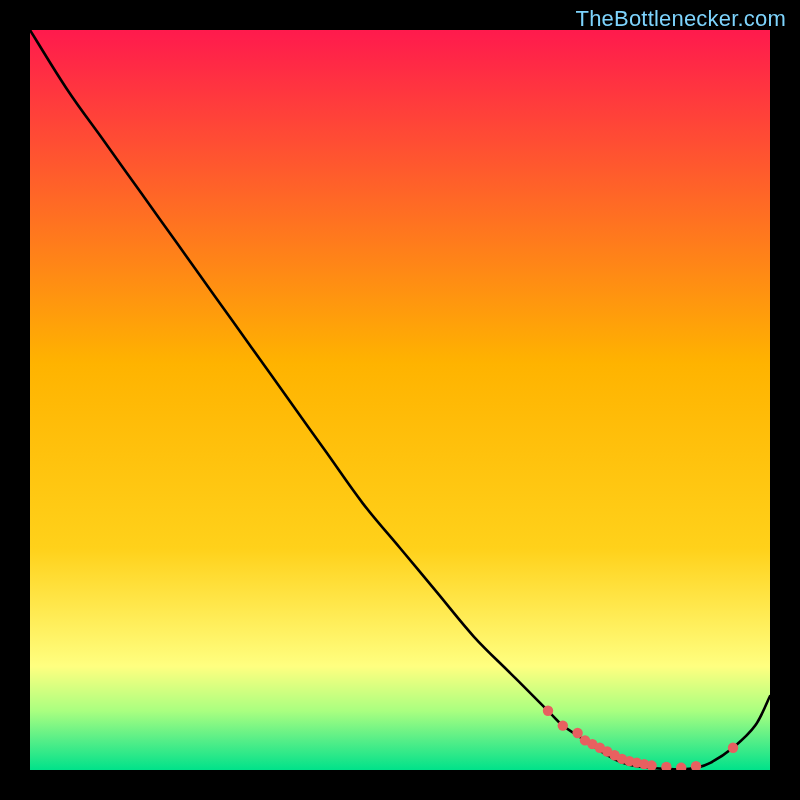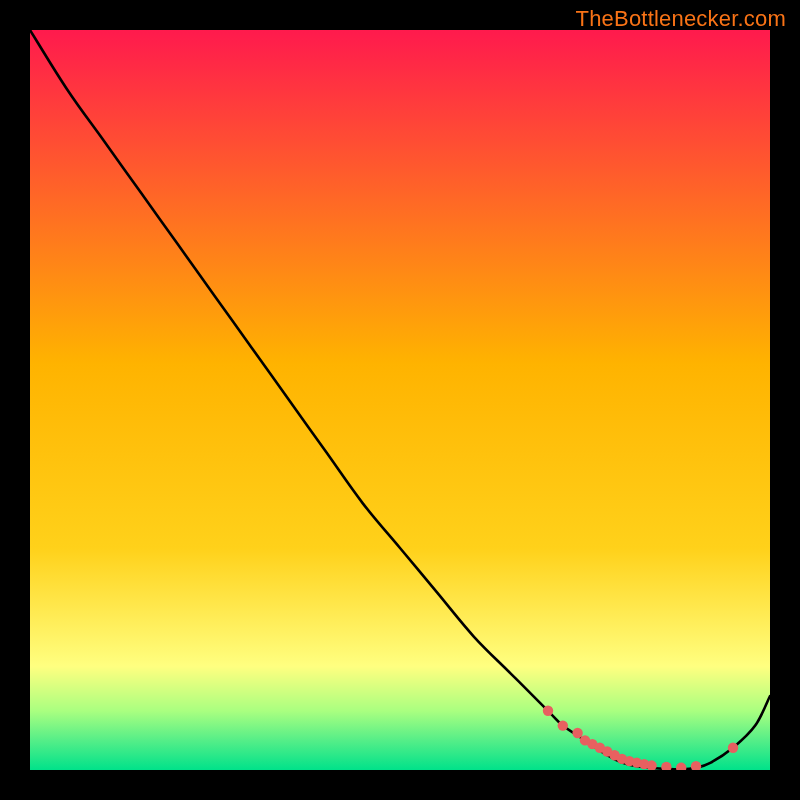--- a/index.html
+++ b/index.html
@@ -21,21 +21,21 @@
     position: absolute;
     left: 30px;
     top: 30px;
     width: 740px;
     height: 740px;
   }
   .watermark {
     position: absolute;
     top: 6px;
     right: 14px;
-    color: #f97316;
+    color: #7dd3fc;
     font-size: 22px;
     font-weight: 500;
     letter-spacing: 0.2px;
     user-select: none;
   }
 </style>
 </head>
 <body>
 
 <div class="frame">

